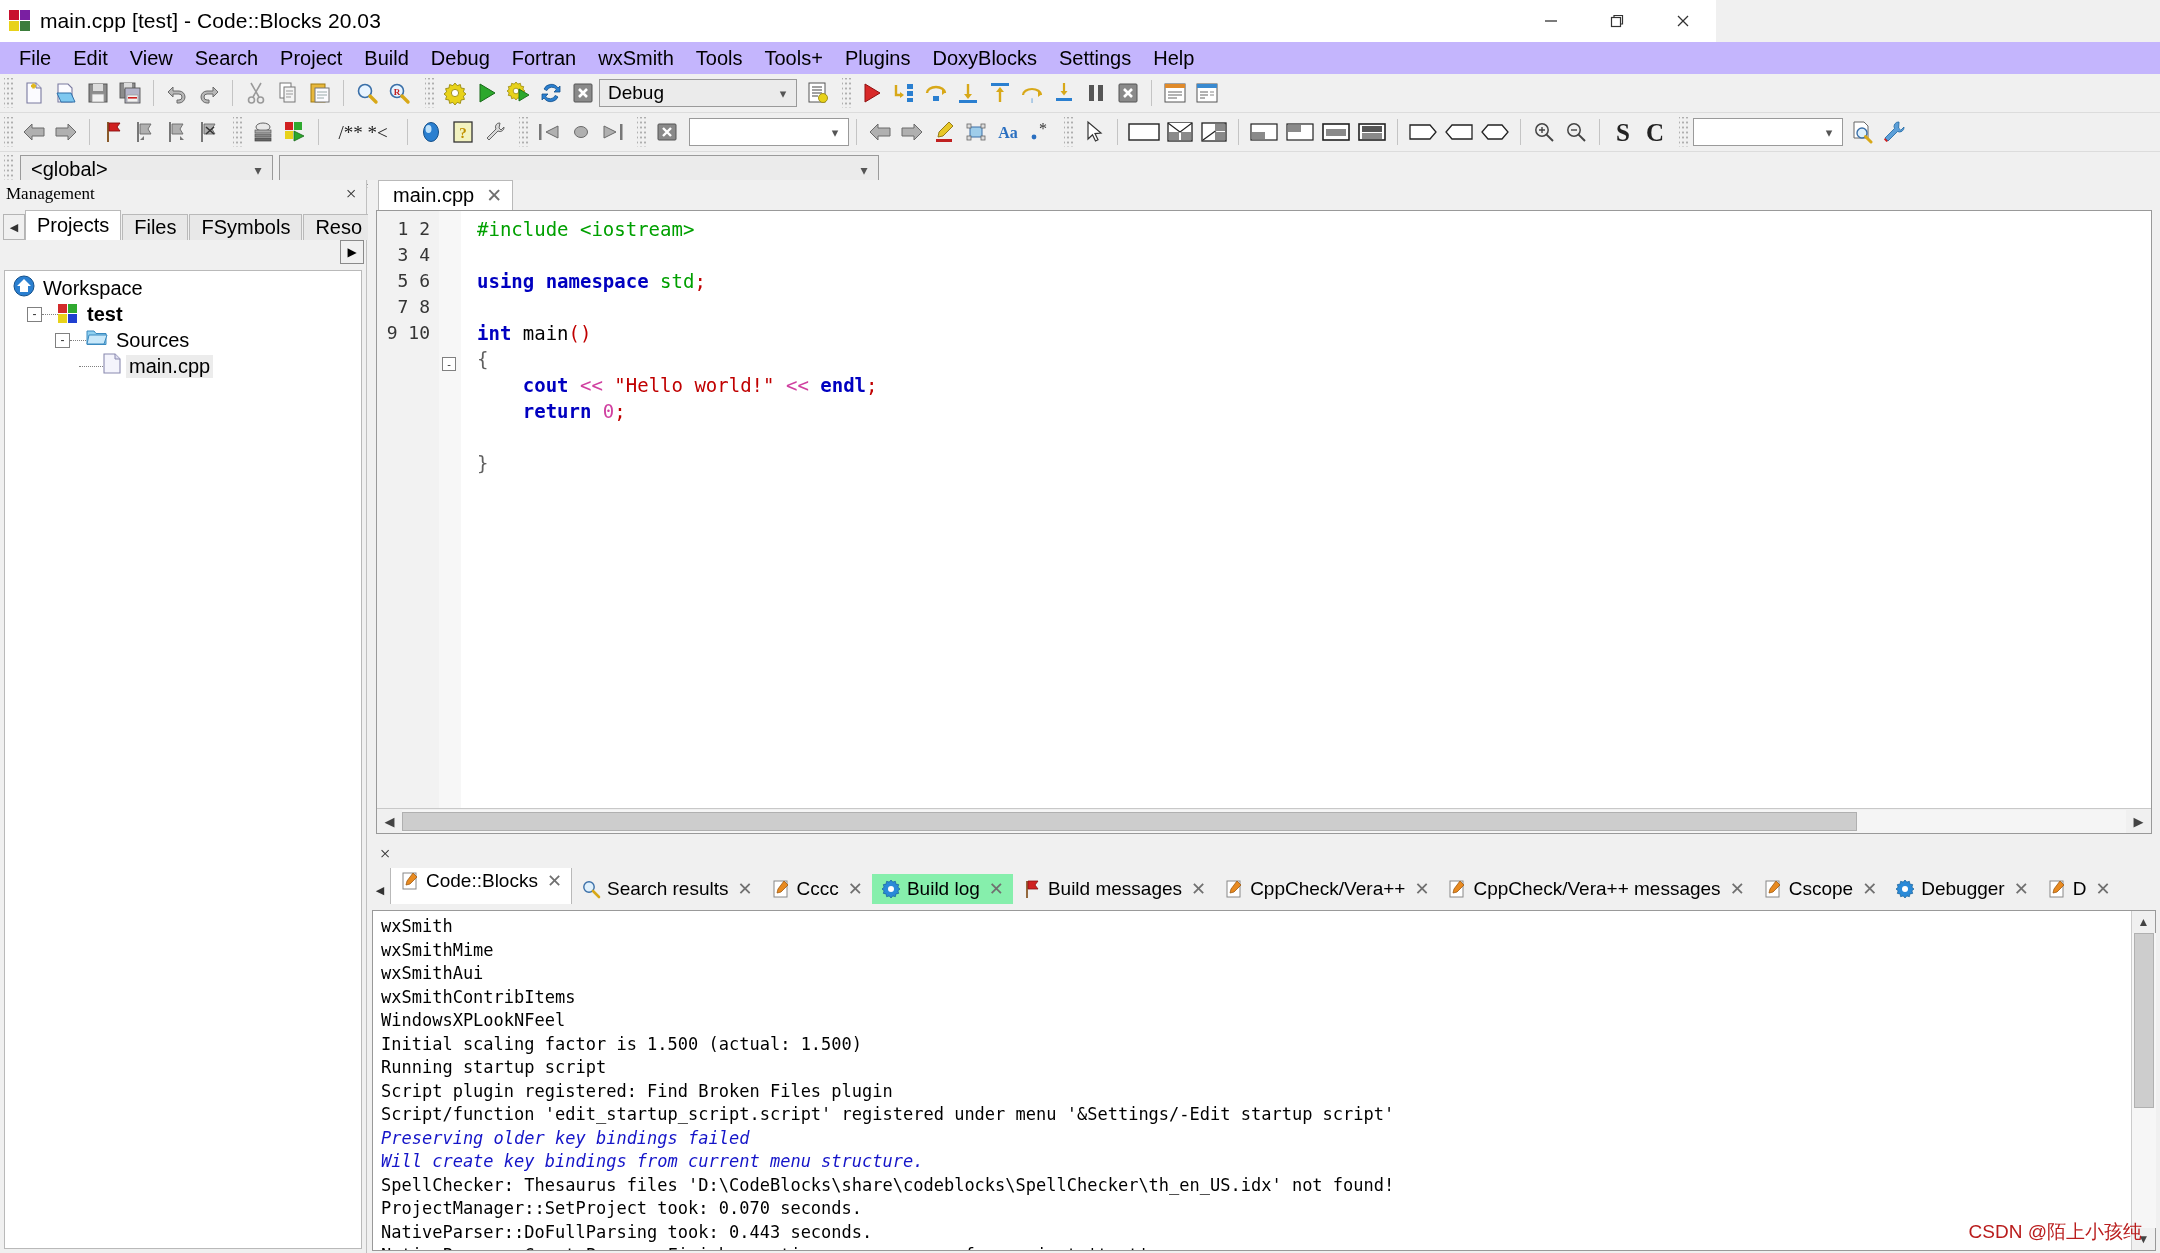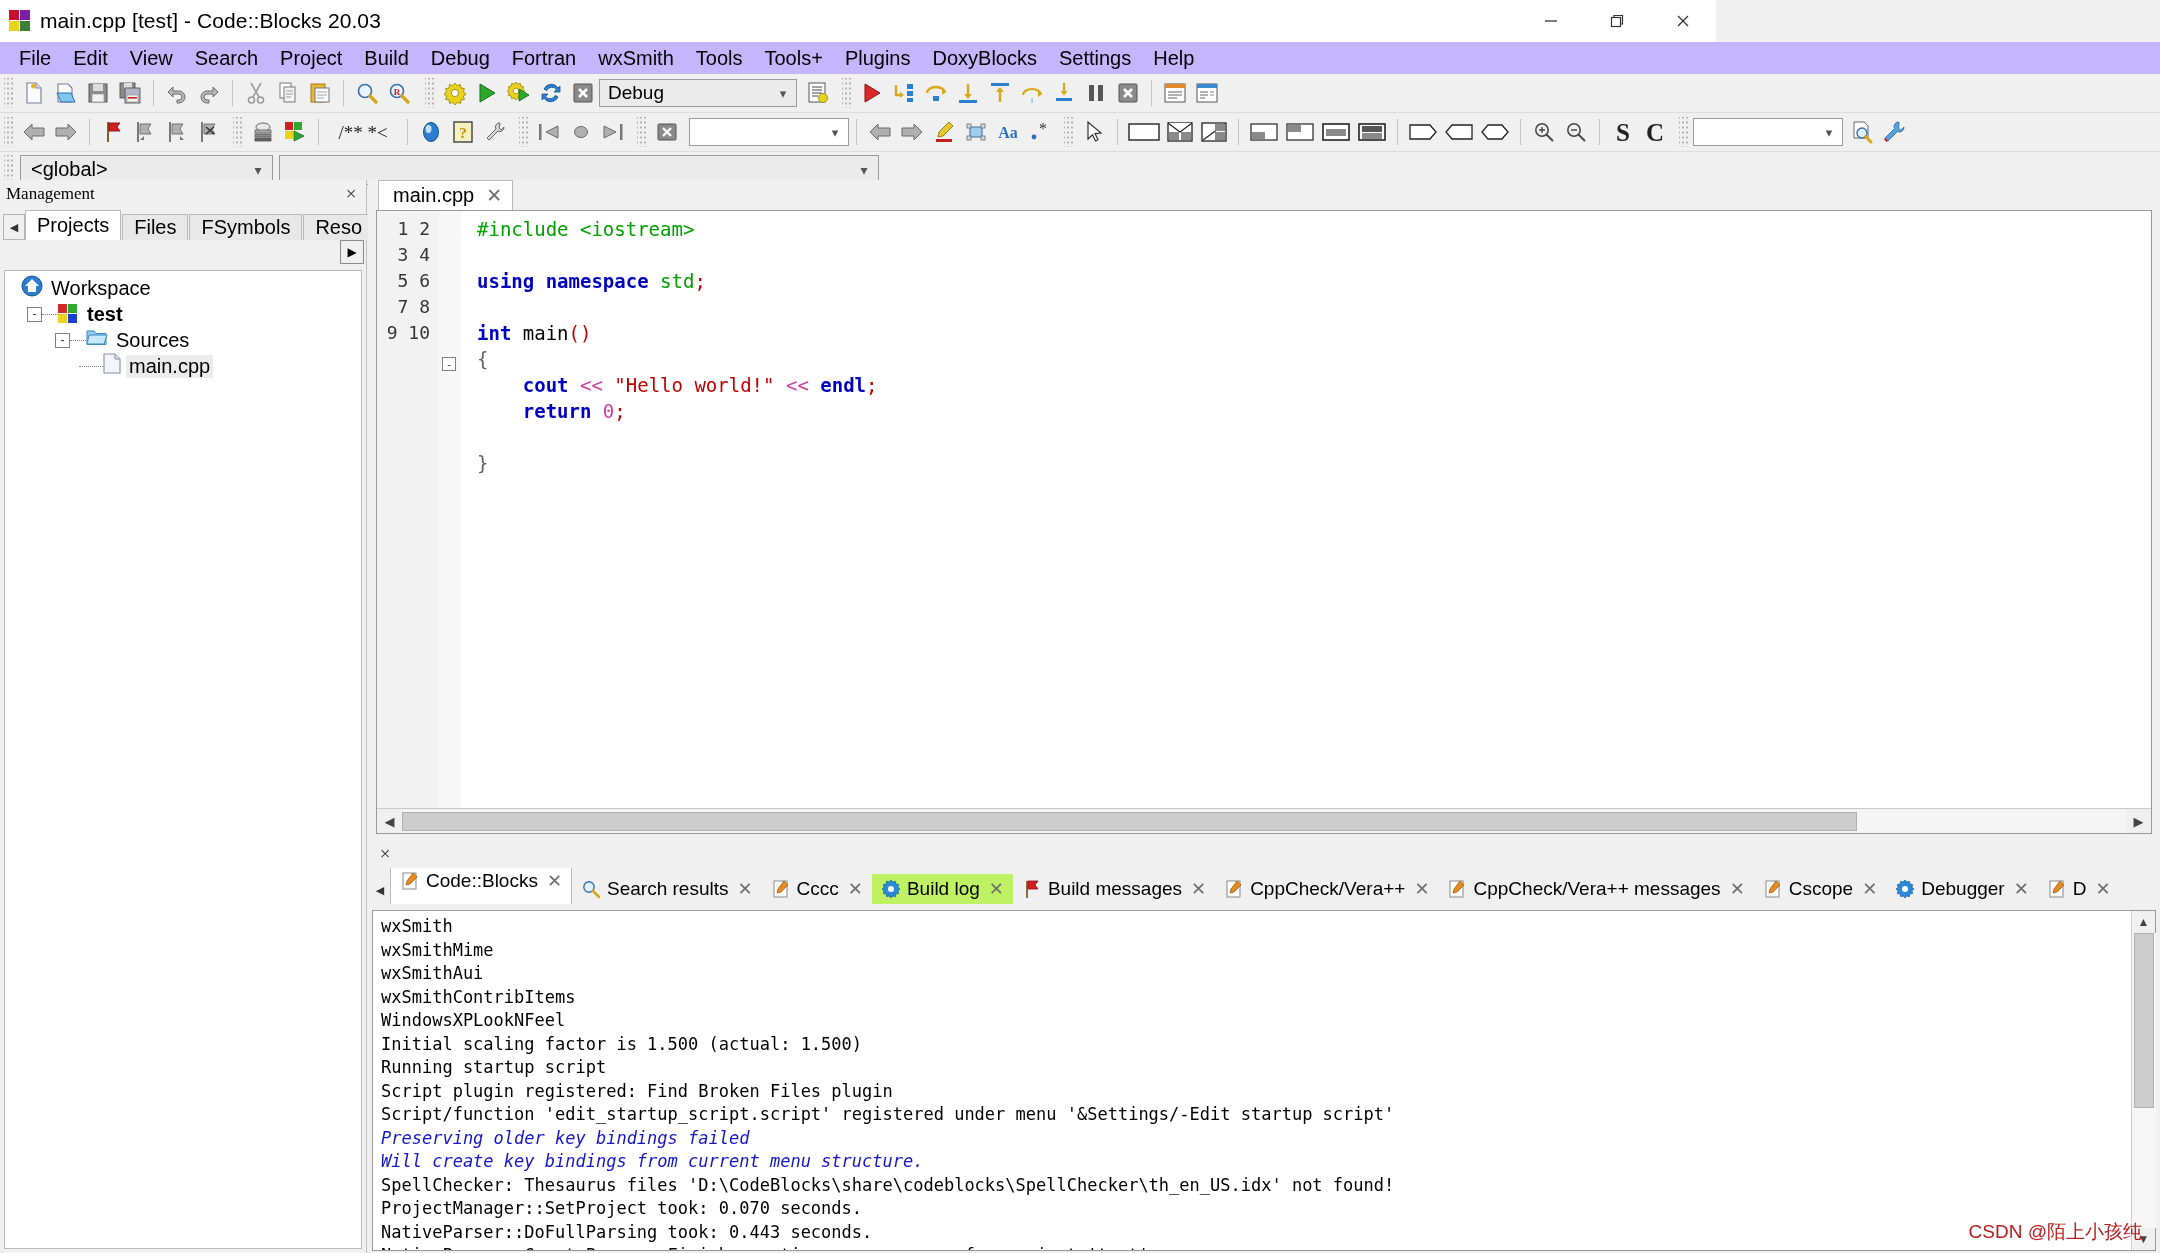--- a/index.html
+++ b/index.html
@@ -146,21 +146,21 @@
   .logs-head { height:28px; display:flex; align-items:center; padding:0 6px;
                font-family:"Liberation Serif", serif; font-size:17px; color:#000; }
   .logs-head .t { flex:1; }
   .logs-head .x { width:22px; text-align:center; font-size:19px; color:#333; }
   .log-tabs { height:36px; display:flex; align-items:flex-end; padding-left:2px; overflow:hidden; }
   .ltab-nav { width:20px; height:28px; display:flex; align-items:center; justify-content:center;
               font-size:11px; color:#333; flex:none; }
   .ltab { height:30px; display:flex; align-items:center; padding:0 9px; font-size:19px; color:#000;
           background:#f0f0f0; flex:none; white-space:nowrap; }
   .ltab.active { background:#ffffff; border:1px solid #b9b9b9; border-bottom:none; height:47px; }
-  .ltab.hl { background:#bef264; }
+  .ltab.hl { background:#86efac; }
   .ltab .x { margin-left:9px; font-size:18px; color:#707070; }
   .ltab .li { margin-right:6px; display:flex; align-items:center; }
   .logs-body { position:absolute; left:4px; right:4px; top:70px; bottom:2px; background:#ffffff;
                border:1px solid #999; display:flex; }
   .log-text { flex:1; padding:4px 0 0 8px; font-family:"DejaVu Sans Mono", monospace;
               font-size:17px; line-height:23.5px; color:#000; white-space:pre; overflow:hidden; }
   .log-text .bi { color:#1414c8; font-style:italic; }
   .log-vscroll { width:24px; background:#f0f0f0; border-left:1px solid #cccccc;
                  display:flex; flex-direction:column; align-items:center; }
   .lv-arrow { width:24px; height:22px; display:flex; align-items:center; justify-content:center;
@@ -745,21 +745,21 @@
         </div>
         <div class="mtab">
           <span>FSymbols</span>
         </div>
         <div class="mtab">
           <span>Reso</span>
         </div>
       </div>
     <div class="mgmt-body">
 
-      <div class="tree-row" style="padding-left:16px">
+      <div class="tree-row" style="padding-left:8px">
         <span class="ico">
           <svg width="22" height="22" viewBox="0 0 22 22">
             <circle cx="11" cy="11" r="10" fill="#2a7fd0" stroke="#15508a" stroke-width="1"></circle>
             <path d="M11 4 L18 11 h-3 v6 H7 v-6 H4 z" fill="#ffffff"></path>
           </svg>
         </span>
         <span class="lbl">Workspace</span>
       </div>
 
       <div class="tree-row" style="padding-left:22px">

